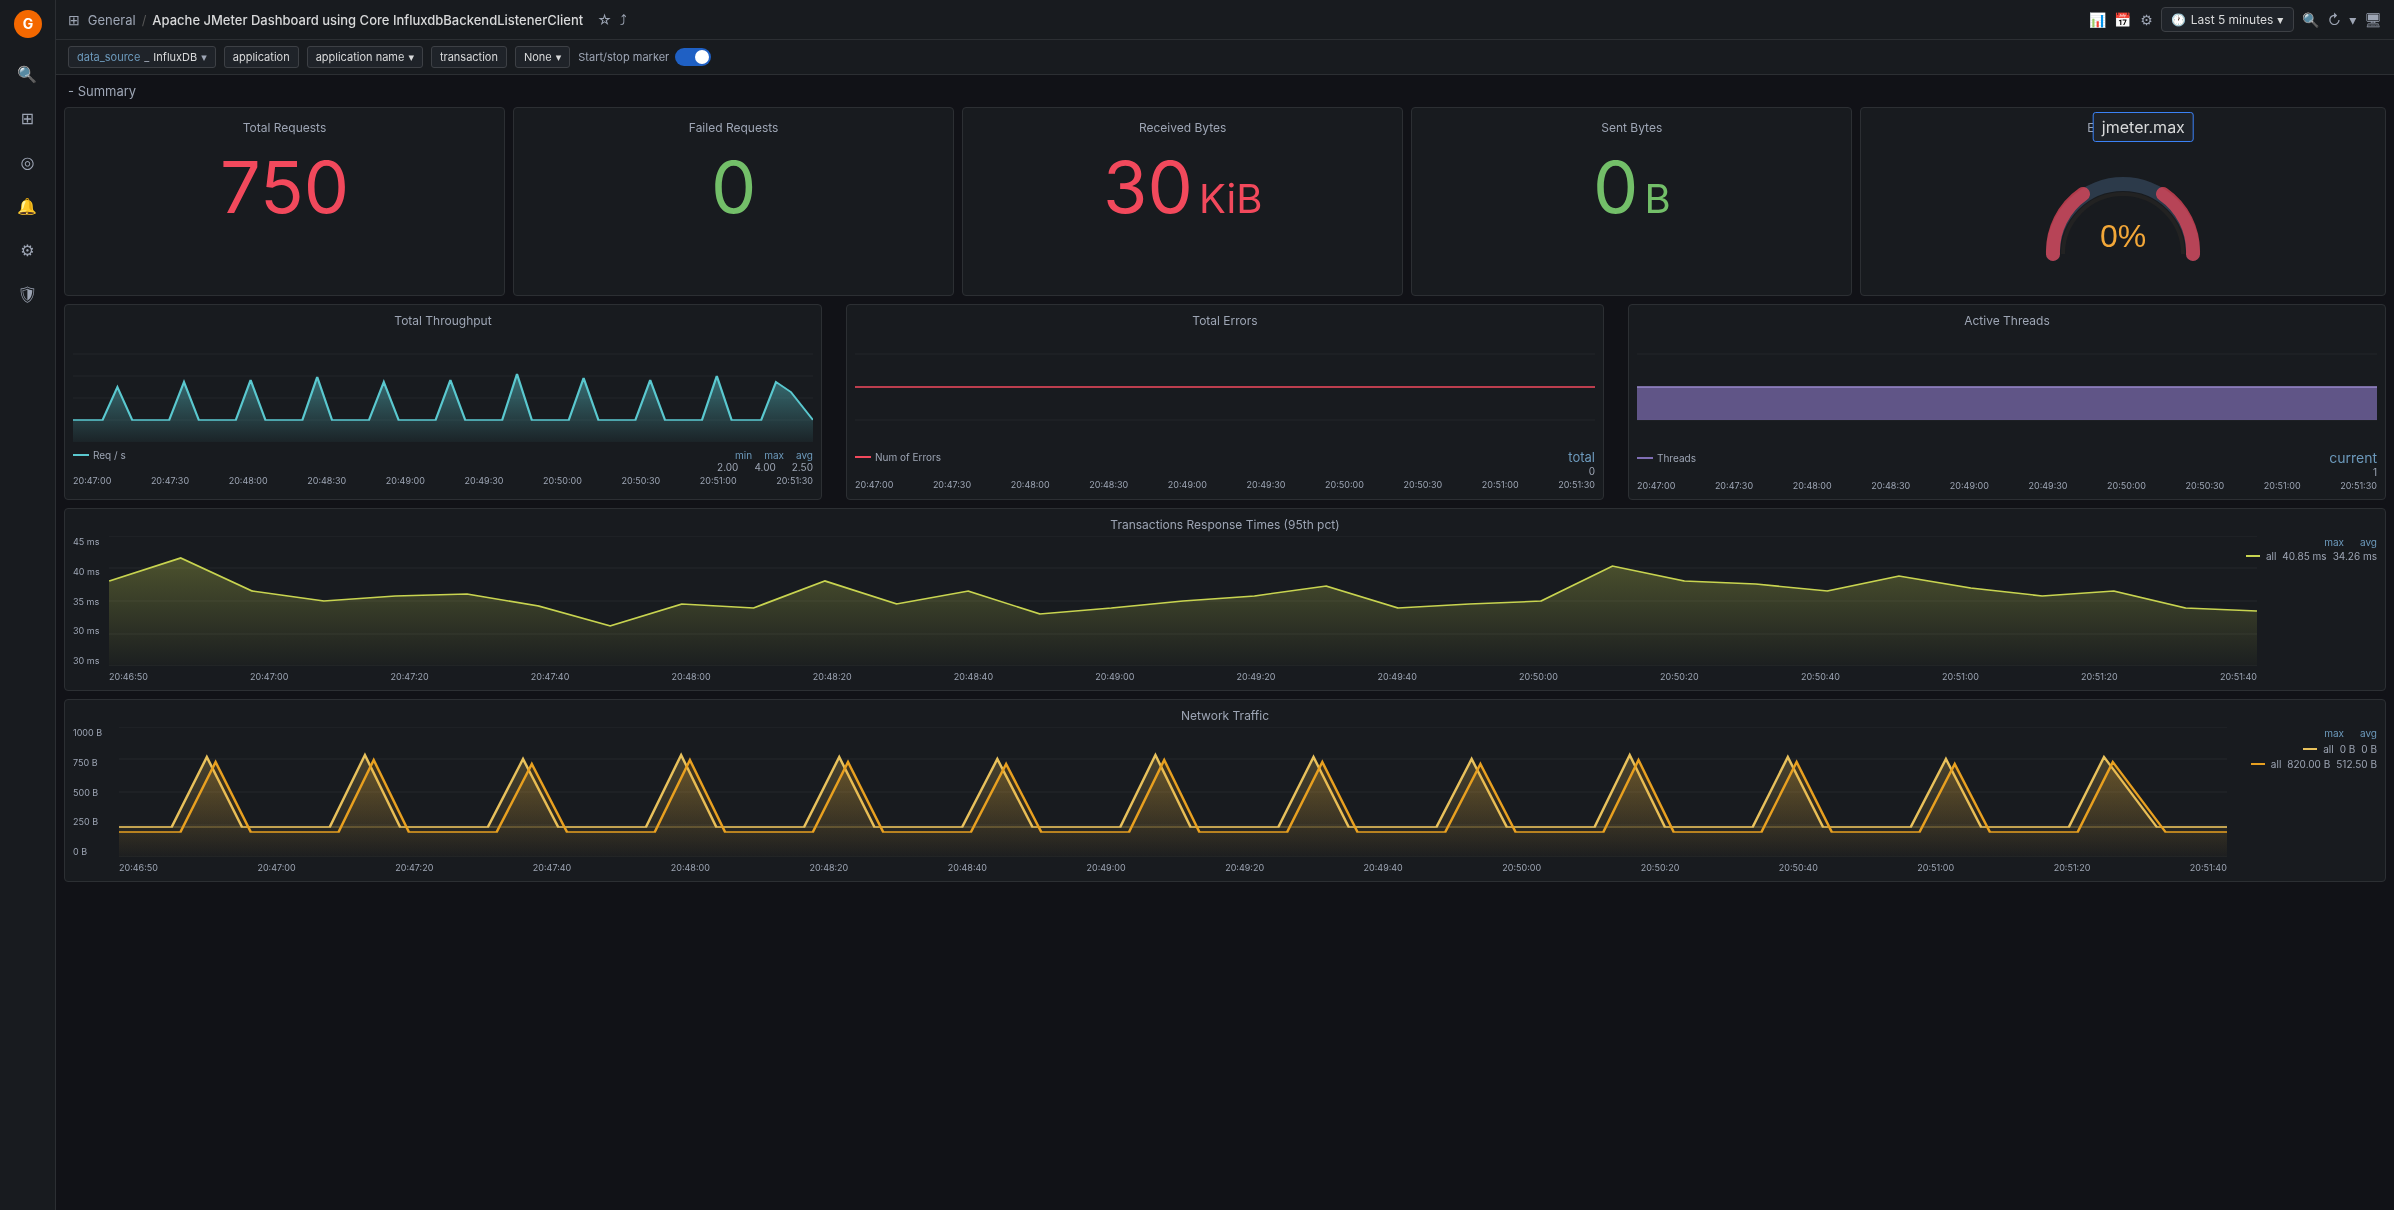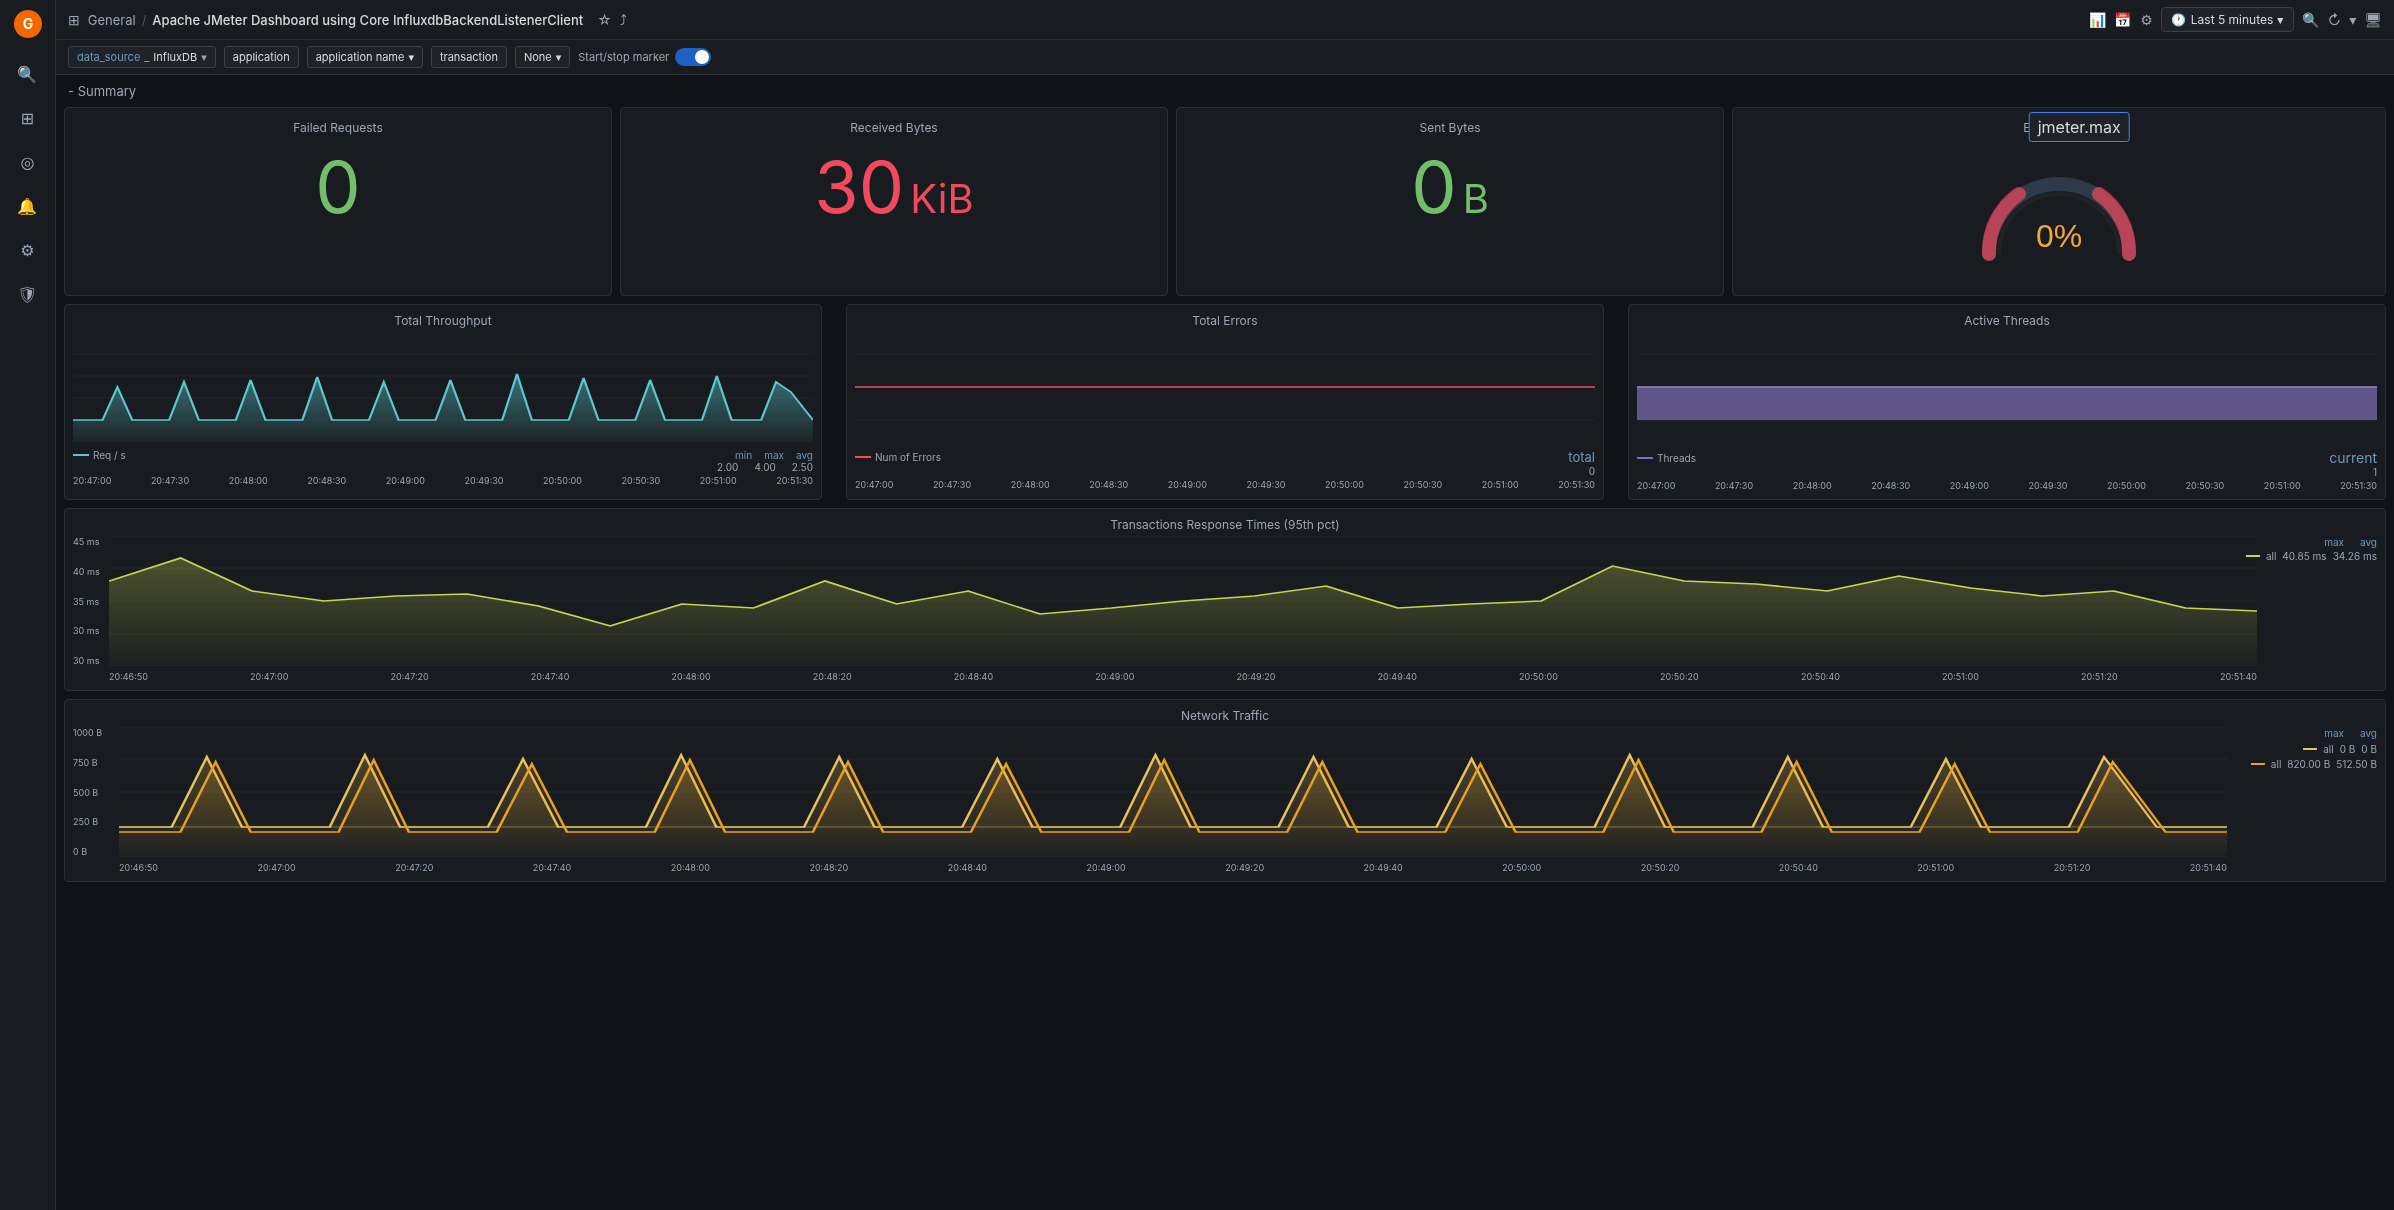--- a/index.html
+++ b/index.html
@@ -395,20 +395,26 @@
       </div>
     </div>
   </div>
 
   <div class="content">
 
     <div class="summary-label">- Summary</div>
 
     <div class="panels-row">
 
+      <div class="stat-panel">
+        <div class="panel-title">Total Requests</div>
+        <div class="stat-value red">
+          <span>750</span>
+        </div>
+      </div>
 
       <div class="stat-panel">
         <div class="panel-title">Failed Requests</div>
         <div class="stat-value green">
           <span>0</span>
         </div>
       </div>
 
       <div class="stat-panel">
         <div class="panel-title">Received Bytes</div>

